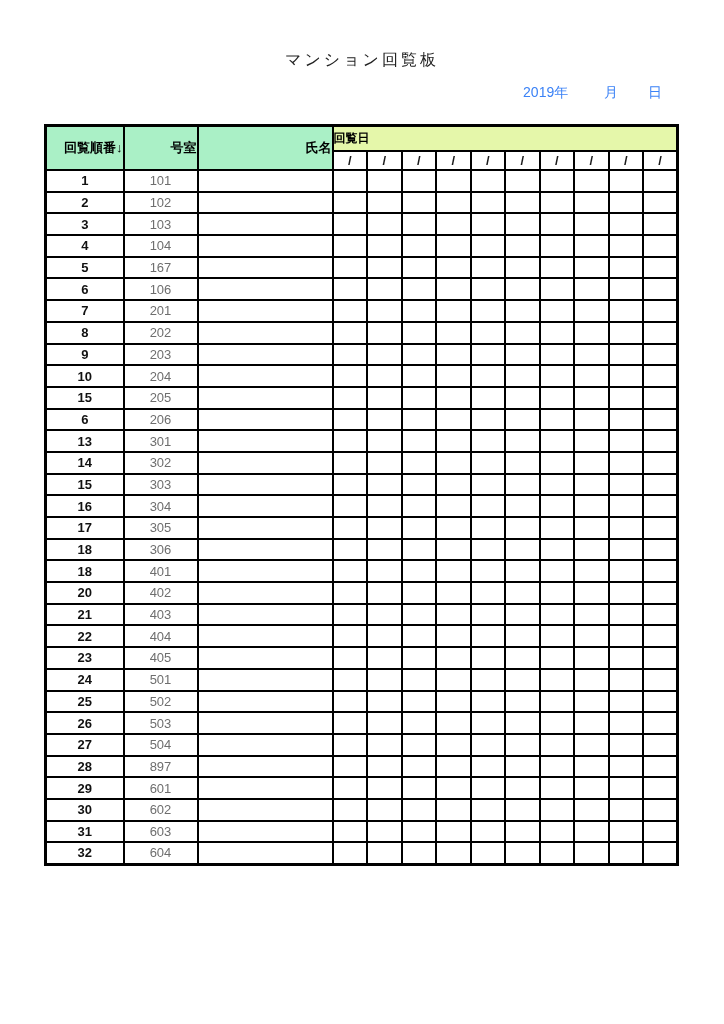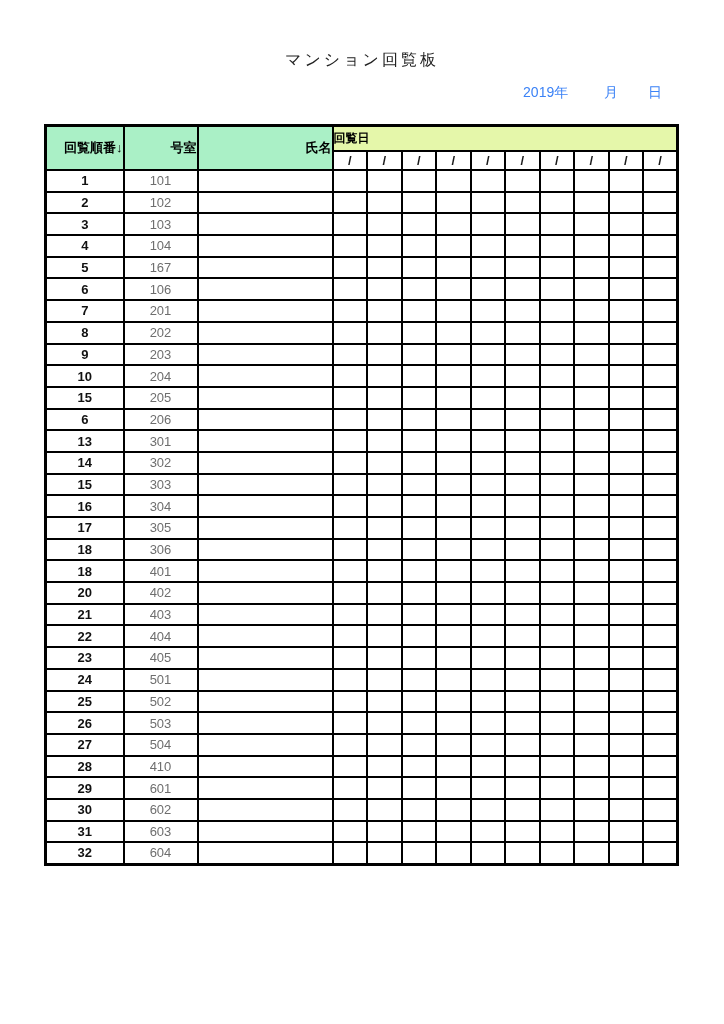--- a/index.html
+++ b/index.html
@@ -503,21 +503,21 @@
           <td class="date"></td>
           <td class="date"></td>
           <td class="date"></td>
           <td class="date"></td>
           <td class="date"></td>
           <td class="date"></td>
           <td class="date"></td>
         </tr>
         <tr>
           <td class="order">28</td>
-          <td class="room">410</td>
+          <td class="room">897</td>
           <td class="name"></td>
           <td class="date"></td>
           <td class="date"></td>
           <td class="date"></td>
           <td class="date"></td>
           <td class="date"></td>
           <td class="date"></td>
           <td class="date"></td>
           <td class="date"></td>
           <td class="date"></td>

